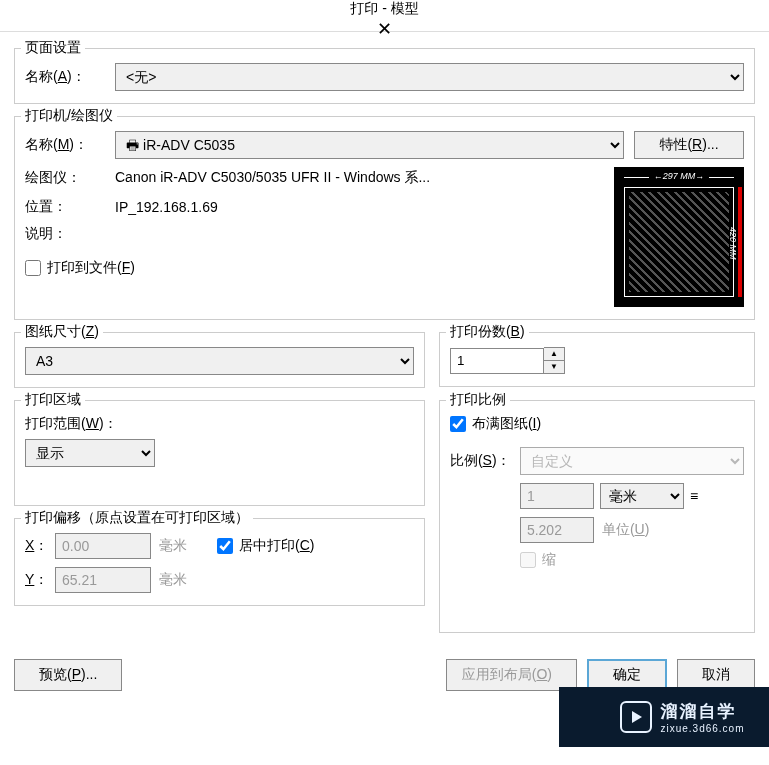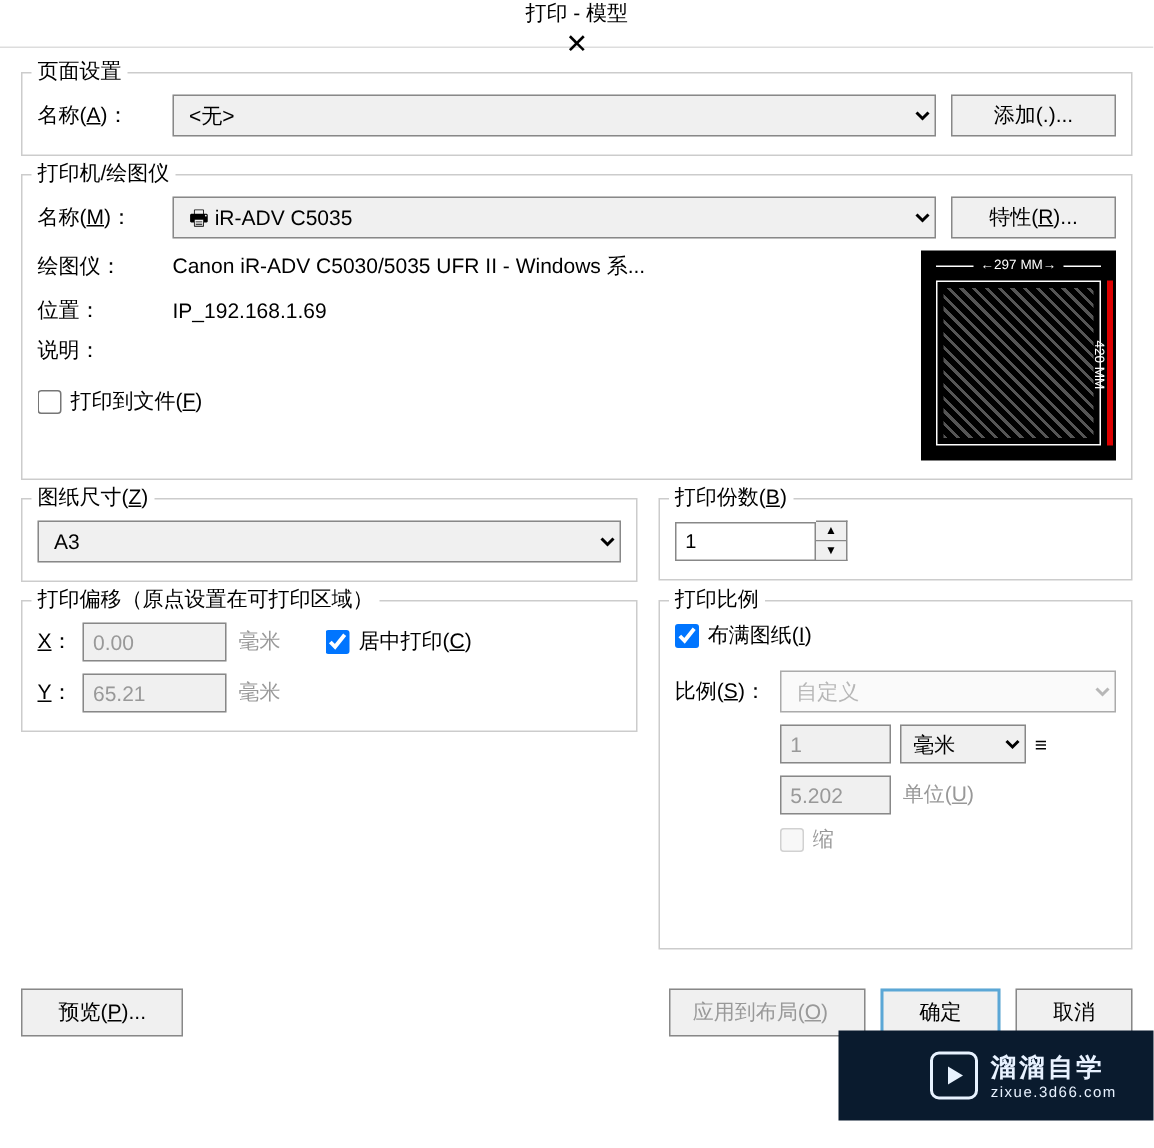--- a/index.html
+++ b/index.html
@@ -13,21 +13,21 @@
 .group-title { position: absolute; top: -10px; left: 6px; background: #fff; padding: 0 4px; font-size: 14px; }
 .row { display: flex; align-items: center; margin-bottom: 8px; }
 .row:last-child { margin-bottom: 0; }
 .label { width: 90px; font-size: 14px; }
 select.wide { flex: 1; height: 28px; border: 1px solid #888; background: #f0f0f0; font-size: 14px; padding: 0 6px; }
 .btn { height: 28px; border: 1px solid #888; background: #f0f0f0; padding: 0 18px; font-size: 14px; cursor: pointer; margin-left: 10px; }
 .btn-wide { width: 110px; }
 .info-text { font-size: 14px; padding: 2px 0; }
 .printer-flex { display: flex; gap: 14px; }
 .printer-left { flex: 1; }
-.printer-preview { width: 130px; height: 140px; background: #000; position: relative; }
+.printer-preview { width: 130px; height: 140px; background: #000; position: relative; font-style: italic; }
 .preview-paper { position: absolute; left: 10px; top: 20px; right: 10px; bottom: 10px; border: 1px solid #fff; }
 .preview-printable { position: absolute; left: 15px; top: 25px; right: 15px; bottom: 15px; background: repeating-linear-gradient(45deg, #555 0, #555 2px, #000 2px, #000 6px); }
 .preview-dim-top { position: absolute; top: 4px; left: 20px; right: 20px; color: #fff; font-size: 9px; text-align: center; }
 .preview-dim-top::before, .preview-dim-top::after { content: ''; position: absolute; top: 6px; width: 25px; border-top: 1px solid #fff; }
 .preview-dim-top::before { left: -10px; } .preview-dim-top::after { right: -10px; }
 .preview-dim-right { position: absolute; right: 2px; top: 20px; bottom: 10px; width: 4px; background: #d00; }
 .preview-dim-text-r { position: absolute; right: 6px; top: 60px; color: #fff; font-size: 9px; writing-mode: vertical-rl; }
 .two-col { display: flex; gap: 14px; }
 .col-l { flex: 1.3; } .col-r { flex: 1; }
 input[type="text"].num { width: 96px; height: 26px; border: 1px solid #888; padding: 0 6px; font-size: 14px; background: #f8f8f8; }
@@ -68,21 +68,20 @@
   <div class="titlebar-close">✕</div>
 </div>
 
 <div class="content">
 
   <div class="group">
     <div class="group-title">页面设置</div>
     <div class="row">
       <div class="label">名称(<u>A</u>)：</div>
       <select class="wide"><option>&lt;无&gt;</option></select>
-      <button class="btn btn-wide">添加(.)...</button>
     </div>
   </div>
 
   <div class="group">
     <div class="group-title">打印机/绘图仪</div>
     <div class="row">
       <div class="label">名称(<u>M</u>)：</div>
       <select class="wide"><option>🖶 iR-ADV C5035</option></select>
       <button class="btn btn-wide">特性(<u>R</u>)...</button>
     </div>
@@ -132,20 +131,25 @@
               <div>▲</div>
               <div>▼</div>
             </div>
         </div>
       </div>
     </div>
   </div>
 
   <div class="two-col">
     <div class="col-l">
+      <div class="group" style="height:106px">
+        <div class="group-title">打印区域</div>
+        <div style="margin-bottom:6px">打印范围(<u>W</u>)：</div>
+        <select class="small"><option>显示</option></select>
+      </div>
       <div class="group">
         <div class="group-title">打印偏移（原点设置在可打印区域）</div>
         <div class="row">
           <div style="width:30px"><u>X</u>：</div>
           <input type="text" class="num disabled" disabled="" value="0.00" style="">
           <span class="unit-label disabled-text">毫米</span>
           <label class="checkbox" style="margin-left:30px">
               <input type="checkbox" checked="" style="">
               <span>居中打印(<u>C</u>)</span>
             </label>

